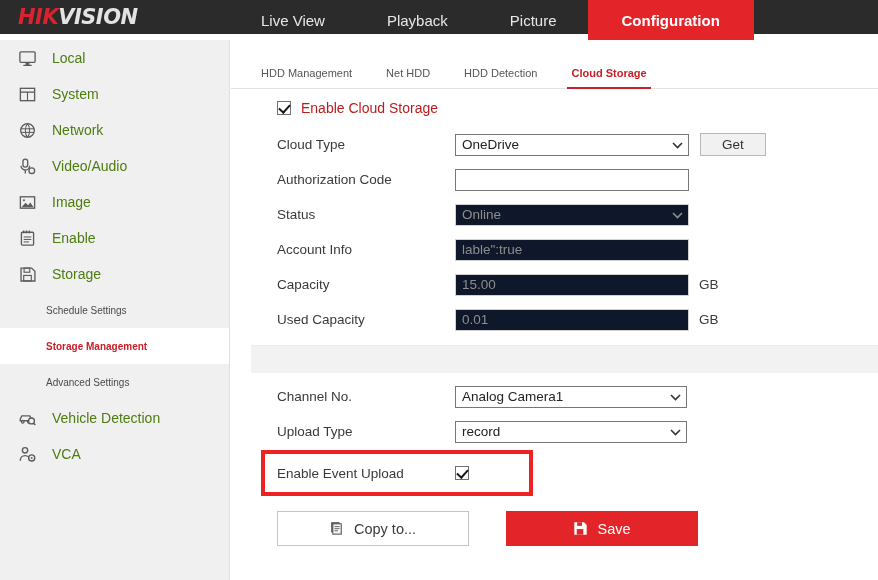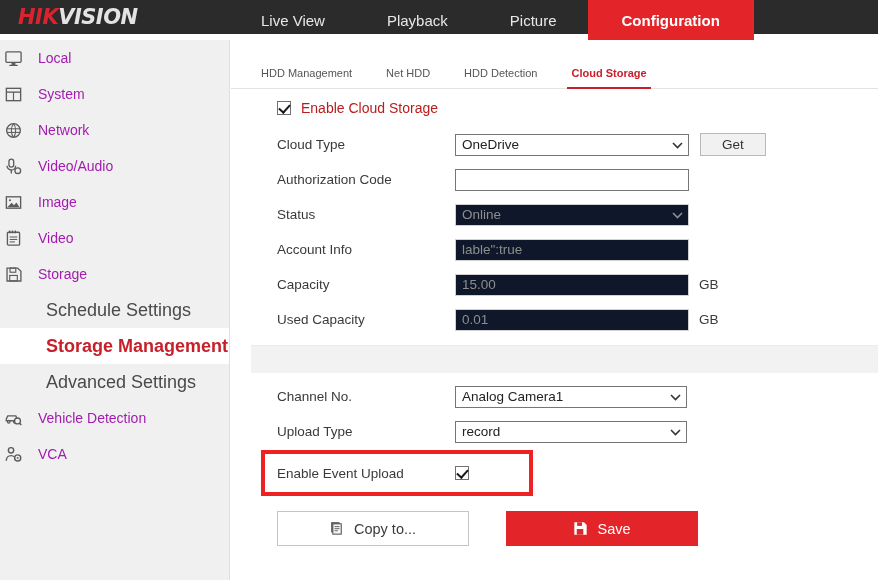--- a/index.html
+++ b/index.html
@@ -81,38 +81,39 @@
     width: 230px;
     height: 540px;
     background: #f0f0f0;
     border-right: 1px solid #e0e0e0;
     box-sizing: border-box;
   }
   .side-item {
     display: flex;
     align-items: center;
     height: 36px;
-    box-sizing: border-box;
-    cursor: pointer;
-    color: #a21caf;
+    padding-left: 14px;
+    box-sizing: border-box;
+    cursor: pointer;
+    color: #4d7c0f;
     font-size: 14px;
   }
   .side-item .ico {
     width: 26px;
     height: 26px;
     margin-right: 12px;
     flex: 0 0 26px;
     display: flex;
     align-items: center;
     justify-content: center;
   }
   .side-item .ico svg { display: block; }
   .side-item.sub {
     padding-left: 46px;
-    font-size: 18px;
+    font-size: 10px;
     color: #4a4a4a;
     text-align: right;
   }
   .side-item.active {
     background: #ffffff;
     color: #c8202a;
     font-weight: bold;
   }
 
   
@@ -406,21 +407,21 @@
         <svg width="19" height="19" viewBox="0 0 20 20">
             <rect x="3.6" y="3.4" width="12.8" height="13.6" rx="1" fill="none" stroke="#5c5c5c" stroke-width="1.4"></rect>
             <rect x="5.2" y="1.6" width="1.5" height="3" fill="#5c5c5c"></rect>
             <rect x="8.2" y="1.6" width="1.5" height="3" fill="#5c5c5c"></rect>
             <rect x="11.2" y="1.6" width="1.5" height="3" fill="#5c5c5c"></rect>
             <line x1="6" y1="8.4" x2="14" y2="8.4" stroke="#5c5c5c" stroke-width="1.1"></line>
             <line x1="6" y1="11" x2="14" y2="11" stroke="#5c5c5c" stroke-width="1.1"></line>
             <line x1="6" y1="13.6" x2="11.5" y2="13.6" stroke="#5c5c5c" stroke-width="1.1"></line>
           </svg>
       </span>
-      <span>Video</span>
+      <span>Enable</span>
     </div>
 
     <div class="side-item">
       <span class="ico">
         <svg width="19" height="19" viewBox="0 0 20 20">
             <path d="M3.2 3.2h11.2l3.4 3.4v10.2H3.2z" fill="none" stroke="#5c5c5c" stroke-width="1.4"></path>
             <rect x="6.4" y="3.2" width="6" height="4.4" fill="none" stroke="#5c5c5c" stroke-width="1.2"></rect>
             <rect x="6" y="11" width="8" height="5.8" fill="none" stroke="#5c5c5c" stroke-width="1.2"></rect>
           </svg>
       </span>

